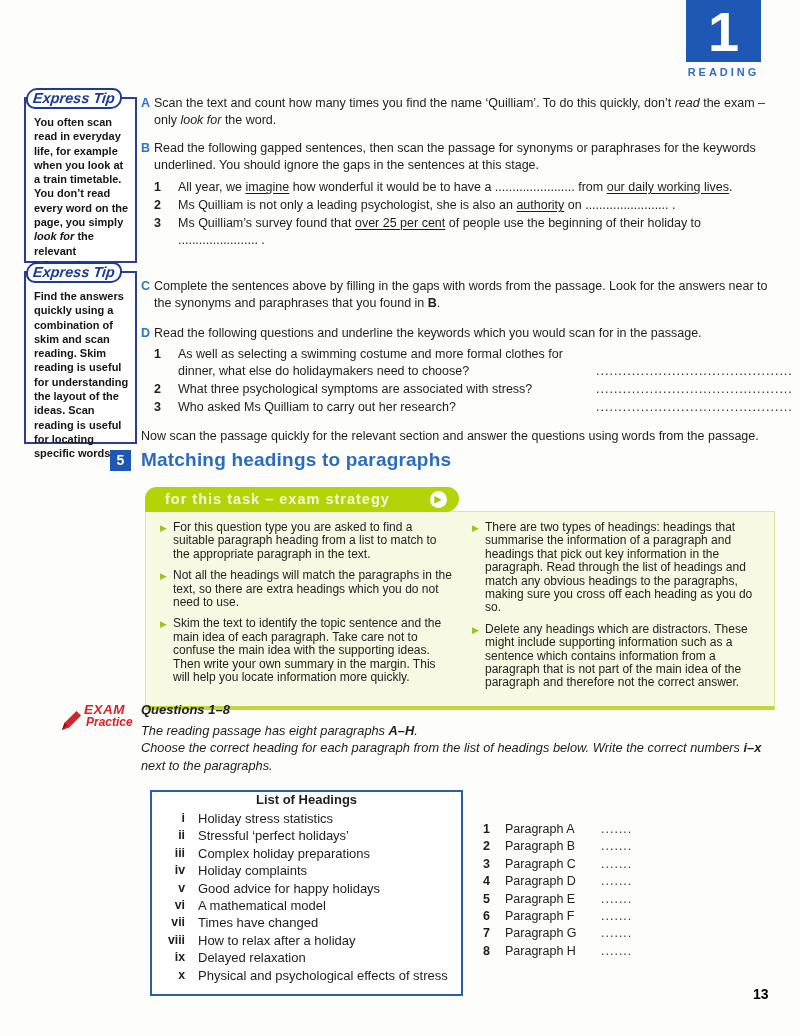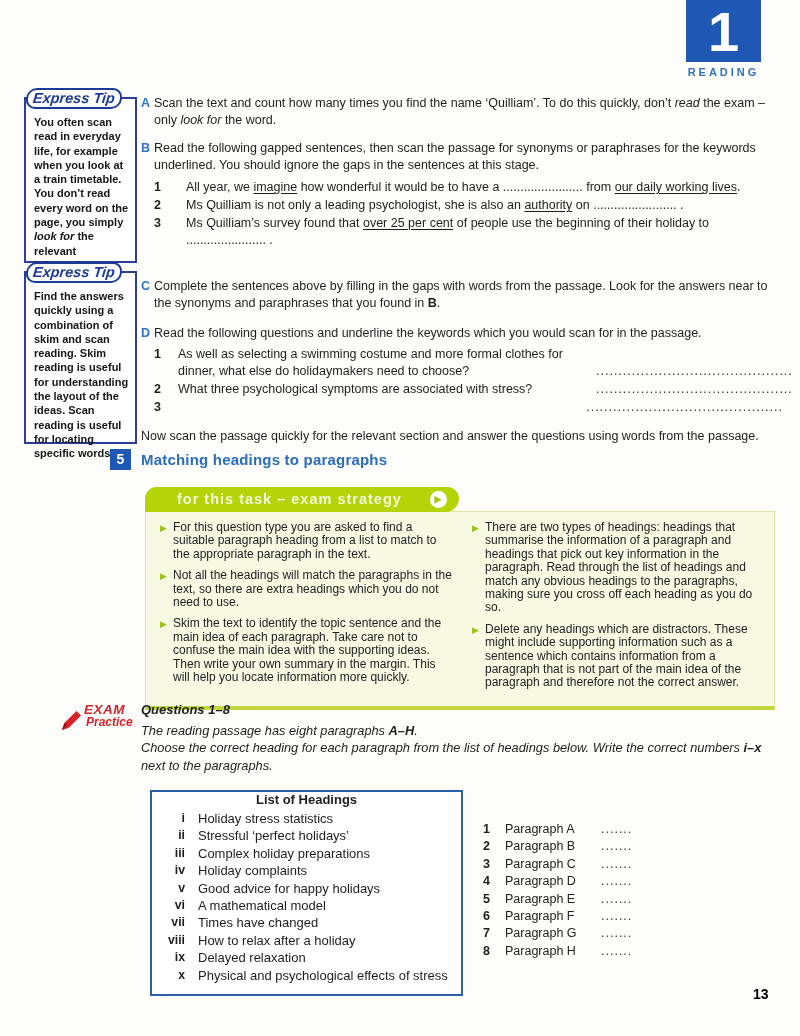--- a/index.html
+++ b/index.html
@@ -43,43 +43,43 @@
   }
   .tip-body { font-size:11px; line-height:14.3px; font-weight:600; color:#151515; }
 
   
   .task { position:absolute; left:141px; width:642px; line-height:17px; }
   .task-row { display:flex; }
   .letter { color:#2e75c8; font-weight:bold; width:13px; flex:none; }
   .task-text { flex:1; }
   .num-item { display:flex; margin-left:13px; margin-top:1px; }
   .num { font-weight:bold; width:24px; flex:none; }
-  .num-text { flex:1;margin-left:8px; }
+  .num-text { flex:1; }
 
   .d-row { display:flex; margin-left:13px; margin-top:1px; }
   .d-q { width:418px; flex:none; }
   .d-dots { flex:1; text-align:right; align-self:flex-end; letter-spacing:1px; color:#2a2a2a; }
 
   .outro { position:absolute; left:141px; top:428px; width:642px; line-height:17px; }
 
   
   .section-heading { position:absolute; left:110px; top:449px; display:flex; align-items:center; }
   .sec-num {
     width:21px; height:21px; background:#1e58b4; color:#fff; flex:none;
     font-weight:bold; font-size:14px; text-align:center; line-height:21px;
   }
-  .sec-title { margin-left:10px; color:#2a6dc0; font-size:15px; font-weight:bold; letter-spacing:0.2px; }
+  .sec-title { margin-left:10px; color:#2a6dc0; font-size:19px; font-weight:bold; letter-spacing:0.2px; }
 
   
   .strategy { position:absolute; left:145px; top:487px; width:630px; }
   .strategy-tab {
     position:relative; width:314px; height:25px; background:#b5d407;
     border-radius:12px 12px 14px 0; z-index:2;
     color:#f3f8d8; font-weight:bold; font-size:14.5px; letter-spacing:1px;
-    line-height:24px; padding-left:32px;
+    line-height:24px; padding-left:20px;
   }
   .tab-circle {
     position:absolute; right:12px; top:4px; width:17px; height:17px;
     background:#fff; border-radius:50%; text-align:center;
     color:#a8c40a; font-size:9px; line-height:17px;
   }
   .strategy-body {
     position:relative; margin-top:-1px; width:630px; min-height:189px;
     background:#f7f9e3; border:1px solid #dfe796; border-bottom:4px solid #c3d63d;
     display:flex; gap:20px; padding:9px 12px 8px 14px;
@@ -179,20 +179,21 @@
       <div class="d-q">As well as selecting a swimming costume and more formal clothes for dinner, what else do holidaymakers need to choose?</div>
       <div class="d-dots">............................................</div>
     </div>
     <div class="d-row">
       <span class="num">2</span>
       <div class="d-q">What three psychological symptoms are associated with stress?</div>
       <div class="d-dots">............................................</div>
     </div>
     <div class="d-row">
       <span class="num">3</span>
+      <div class="d-q">Who asked Ms Quilliam to carry out her research?</div>
       <div class="d-dots">............................................</div>
     </div>
   </div>
 
   <div class="outro">Now scan the passage quickly for the relevant section and answer the questions using words from the passage.</div>
 
   <div class="section-heading">
     <span class="sec-num">5</span>
     <span class="sec-title">Matching headings to paragraphs</span>
   </div>

